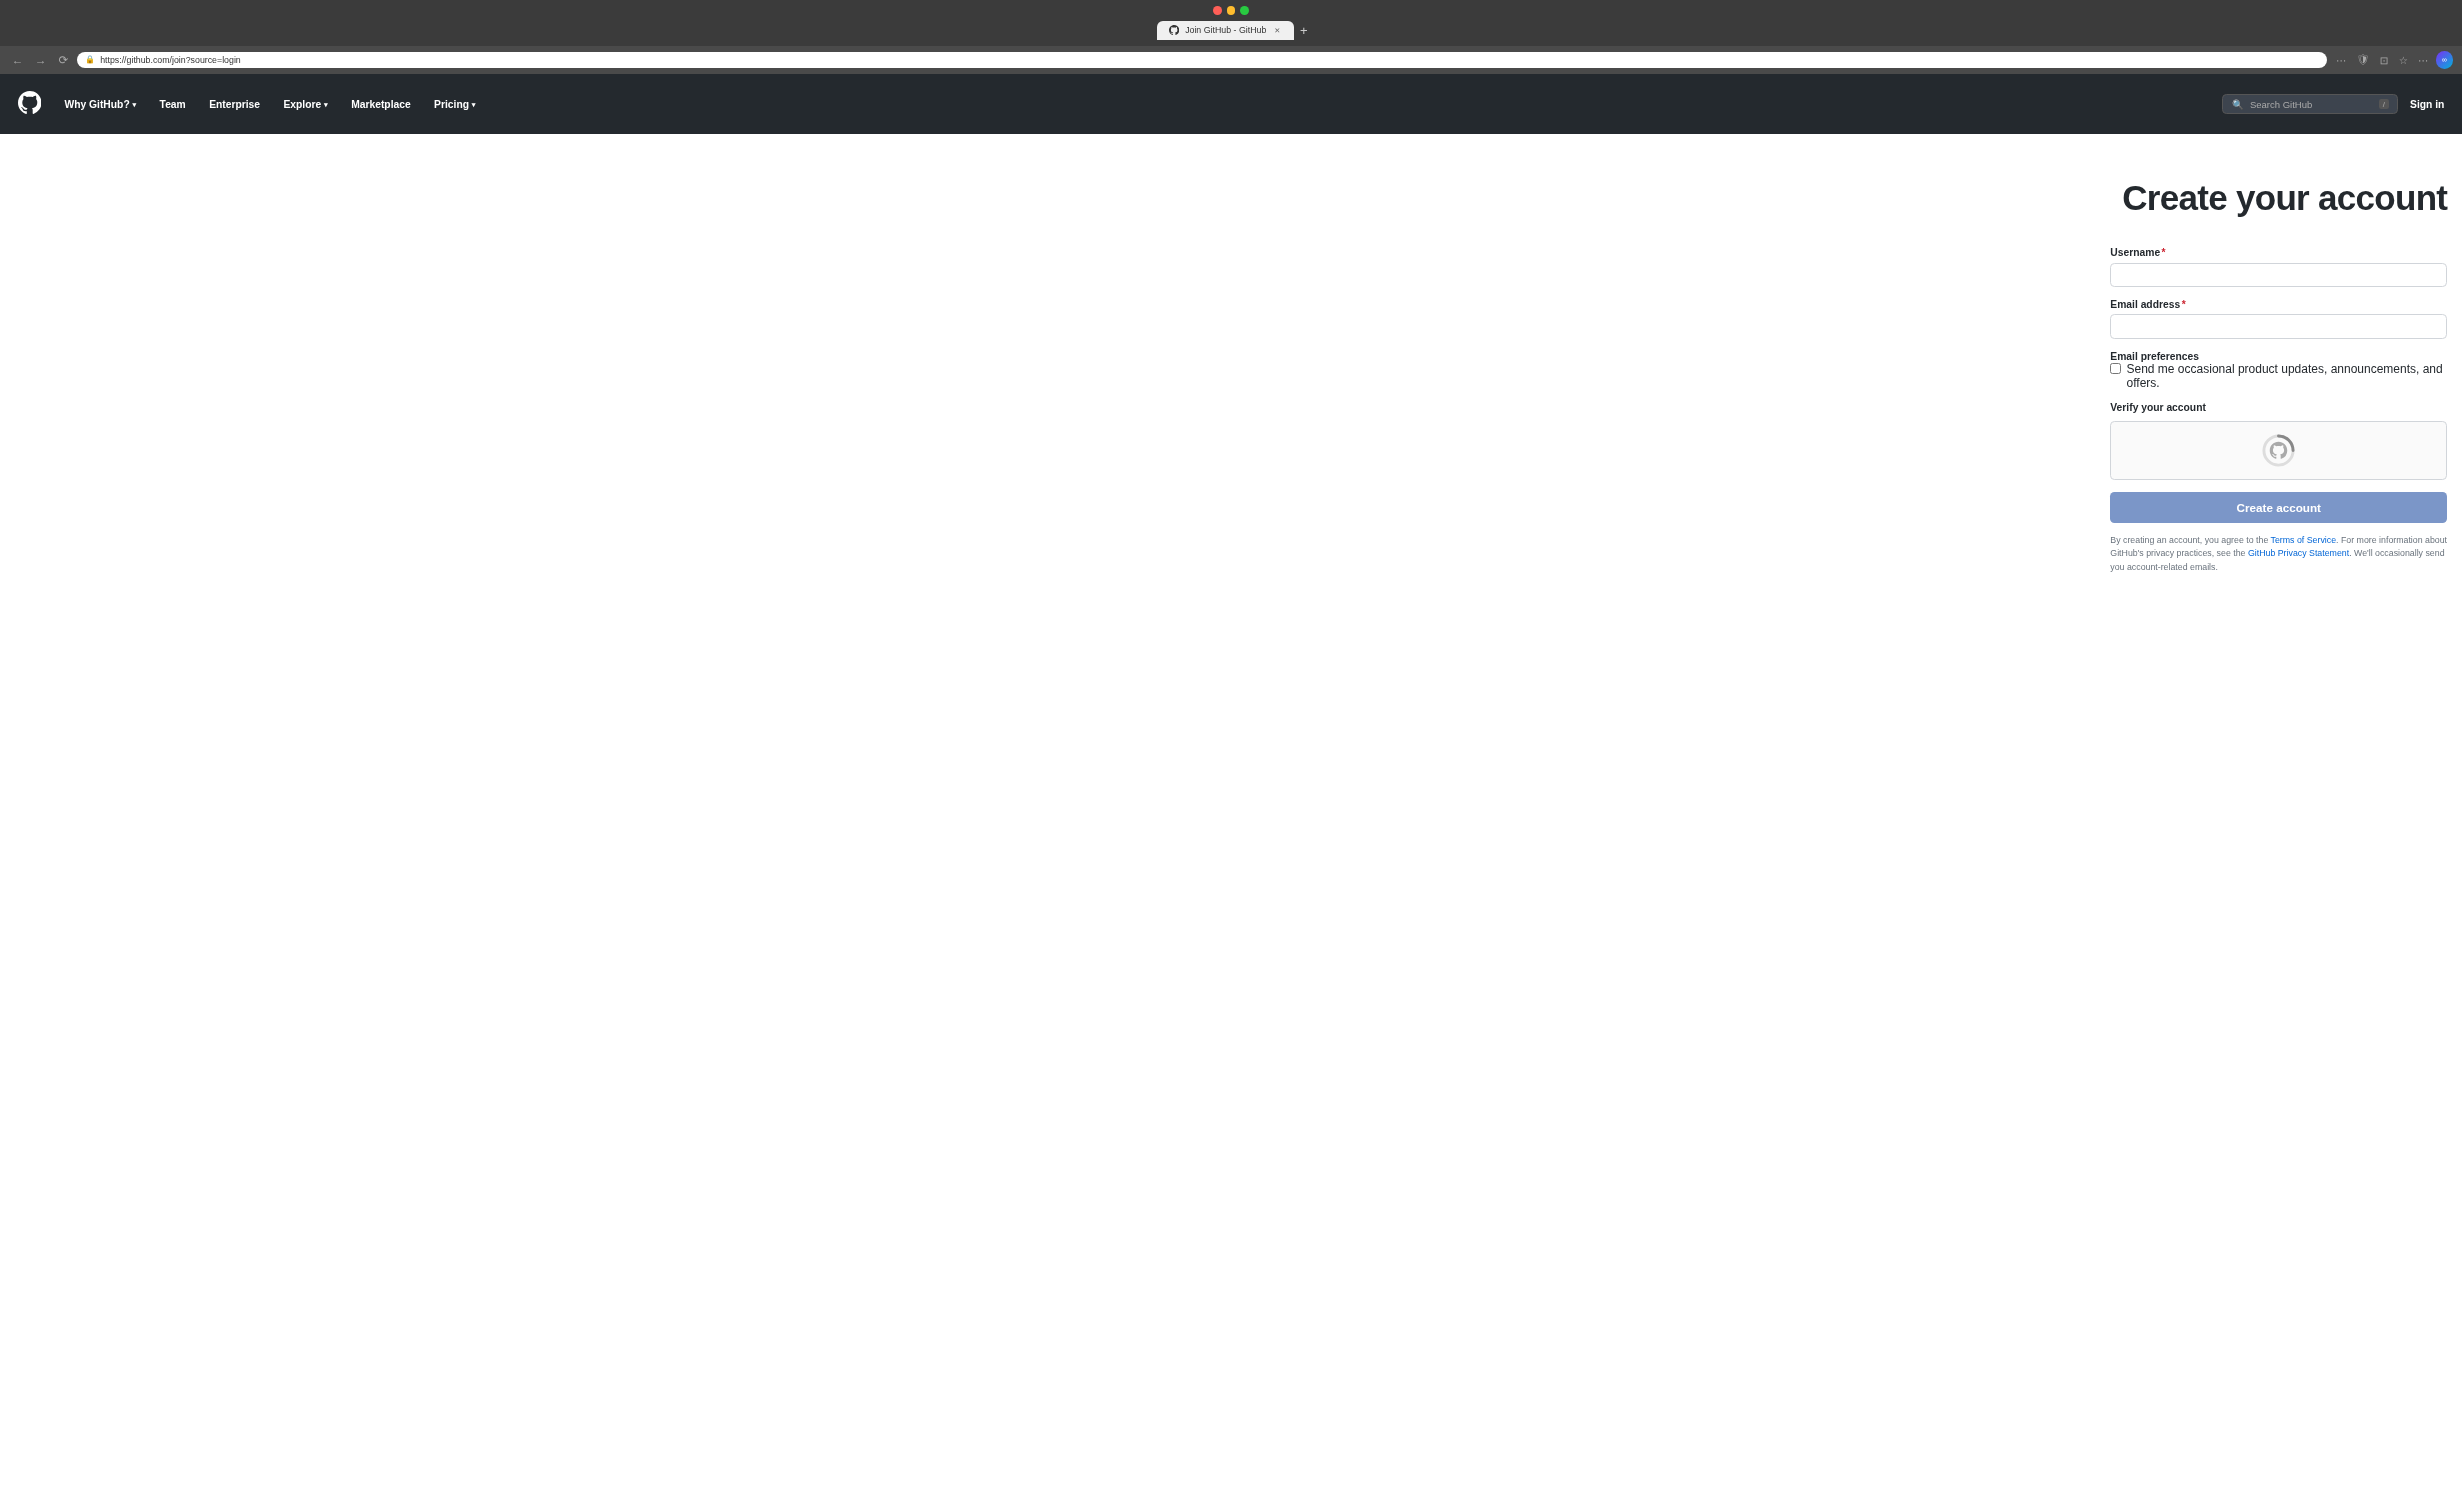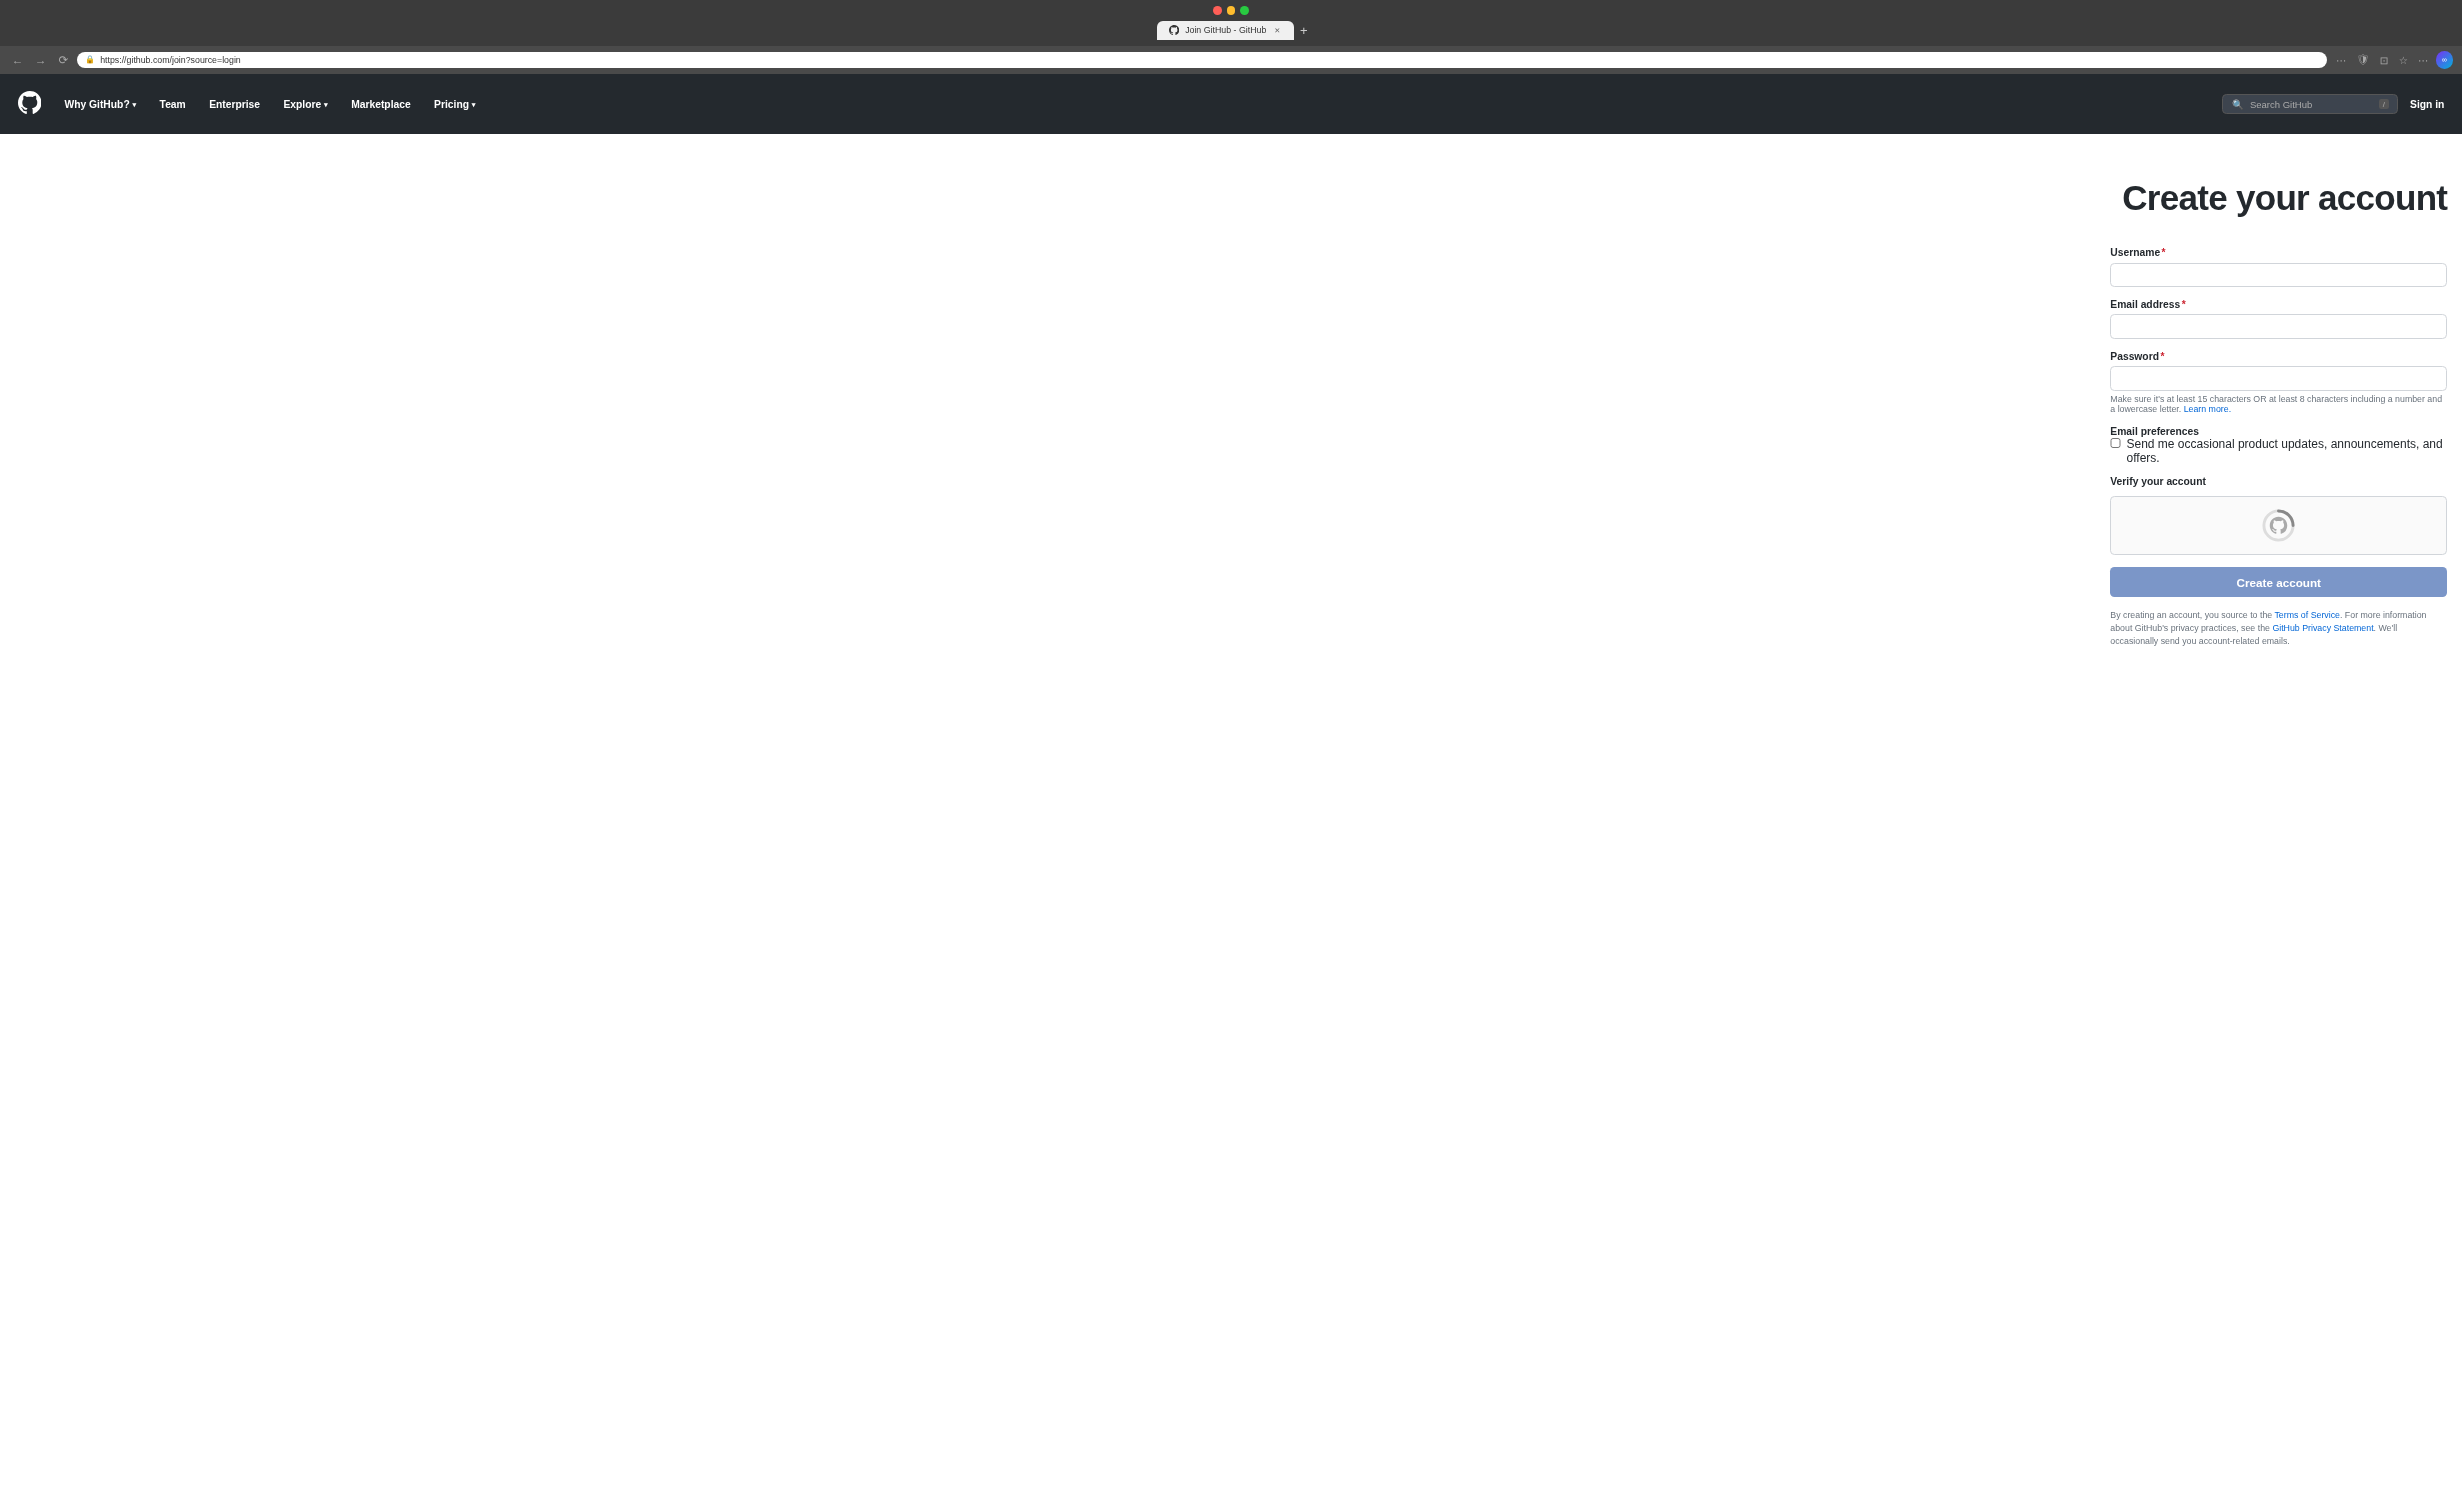--- a/index.html
+++ b/index.html
@@ -411,30 +411,20 @@
 
     
     <div class="form-group">
       <label class="form-label">
         <span>Email address</span><span class="required-star">*</span>
       </label>
       <input type="email" class="form-input" placeholder="" style="">
     </div>
 
     
-    <div class="form-group">
-      <label class="form-label">
-        <span>Password</span><span class="required-star">*</span>
-      </label>
-      <input type="password" class="form-input" placeholder="" style="">
-      <p class="password-hint">
-        <span>Make sure it's at least 15 characters OR at least 8 characters including a number and a lowercase letter.</span>
-        <a href="#">Learn more.</a>
-      </p>
-    </div>
 
     
     <div class="form-group section-divider">
       <div class="email-prefs-title">Email preferences</div>
       <div class="checkbox-row">
         <input type="checkbox" id="email-prefs" style="">
         <label class="checkbox-label" for="email-prefs">Send me occasional product updates, announcements, and offers.</label>
       </div>
     </div>
 
@@ -453,17 +443,17 @@
           </svg>
         </div>
       </div>
     </div>
 
     
     <button class="create-account-btn">Create account</button>
 
     
     <p class="terms-text">
-      <span>By creating an account, you source to the </span><a href="#">Terms of Service</a><span>. For more information about GitHub's privacy practices, see the </span><a href="#">GitHub Privacy Statement</a><span>. We'll occasionally send you account-related emails.</span>
+      <span>By creating an account, you agree to the </span><a href="#">Terms of Service</a><span>. For more information about GitHub's privacy practices, see the </span><a href="#">GitHub Privacy Statement</a><span>. We'll occasionally send you account-related emails.</span>
     </p>
   </div>
 </main>
 
 
 </body></html>

